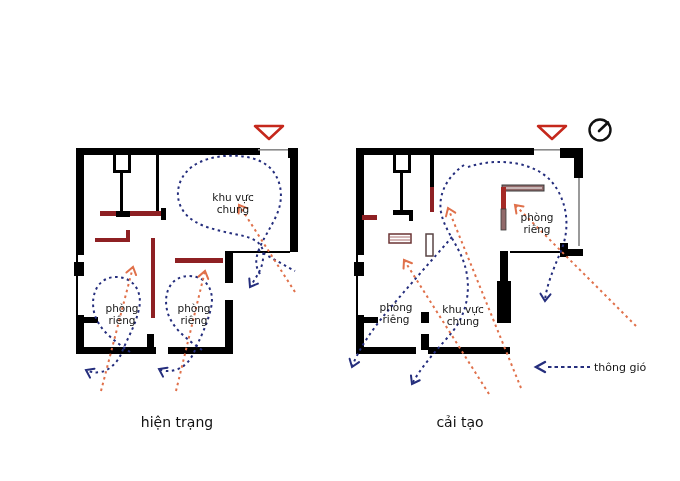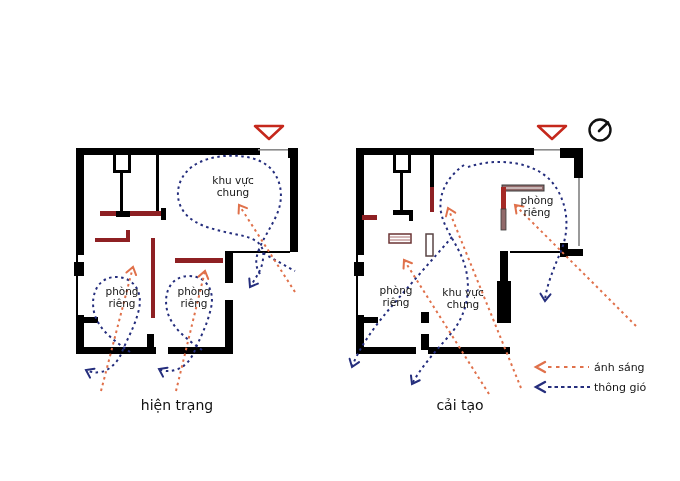--- a/index.html
+++ b/index.html
@@ -1,19 +1,19 @@
 <!DOCTYPE html>
 <html><head>
 <meta charset="utf-8">
 <style>
   html,body{margin:0;padding:0;background:#ffffff;}
   #stage{position:relative;width:680px;height:481px;background:#ffffff;overflow:hidden;
          font-family:"DejaVu Sans",sans-serif;}
   .label{position:absolute;transform:translate(-50%,-50%);text-align:center;
-         font-size:10.5px;line-height:12px;color:#161616;white-space:nowrap;}
+         font-size:10.5px;line-height:12px;color:#161616;white-space:nowrap;margin-top:17px;}
   .caption{font-size:14px;color:#111111;}
   .legend{position:absolute;left:533px;top:360px;display:flex;flex-direction:column;gap:6px;}
   .legend-row{display:flex;align-items:center;gap:3px;}
   .legend-label{font-size:11px;color:#161616;white-space:nowrap;}
   svg{display:block;}
   #drawing{position:absolute;left:0;top:0;}
 </style>
 </head>
 <body>
 
@@ -177,27 +177,20 @@
     <div>khu vực</div>
     <div>chung</div>
   </div>
 
   <div class="label caption" style="left:177px;top:405px">hiện trạng</div>
   <div class="label caption" style="left:460px;top:405px">cải tạo</div>
 
   <div class="legend">
     <div class="legend-row">
       <svg width="58" height="14">
-        <polyline points="12,2 3,7 12,12" fill="none" stroke="#e0714b" stroke-width="2.4" stroke-linecap="round"></polyline>
-        <line x1="15" y1="7" x2="56" y2="7" stroke="#e0714b" stroke-width="2.2" stroke-dasharray="3.5 4.5"></line>
-      </svg>
-      <span class="legend-label">ánh sáng</span>
-    </div>
-    <div class="legend-row">
-      <svg width="58" height="14">
         <polyline points="12,2 3,7 12,12" fill="none" stroke="#252e7d" stroke-width="2.4" stroke-linecap="round"></polyline>
         <line x1="15" y1="7" x2="57" y2="7" stroke="#252e7d" stroke-width="2.2" stroke-dasharray="3.5 3"></line>
       </svg>
       <span class="legend-label">thông gió</span>
     </div>
   </div>
 
 </div>
 
 </body></html>

